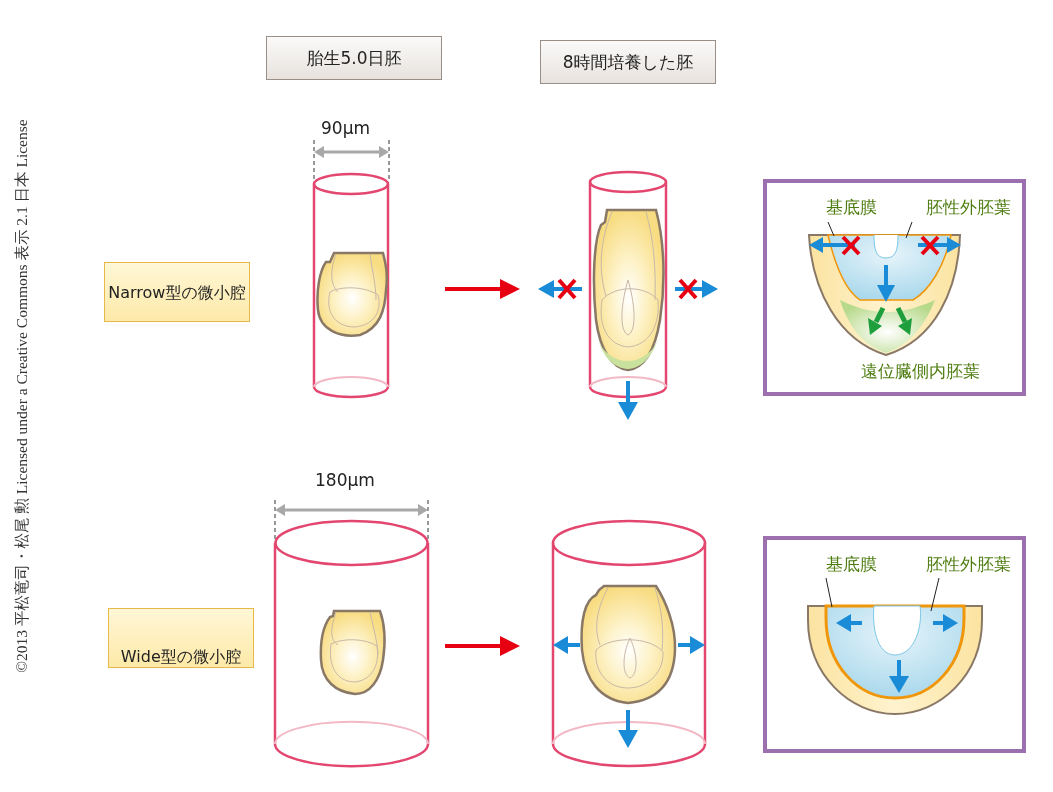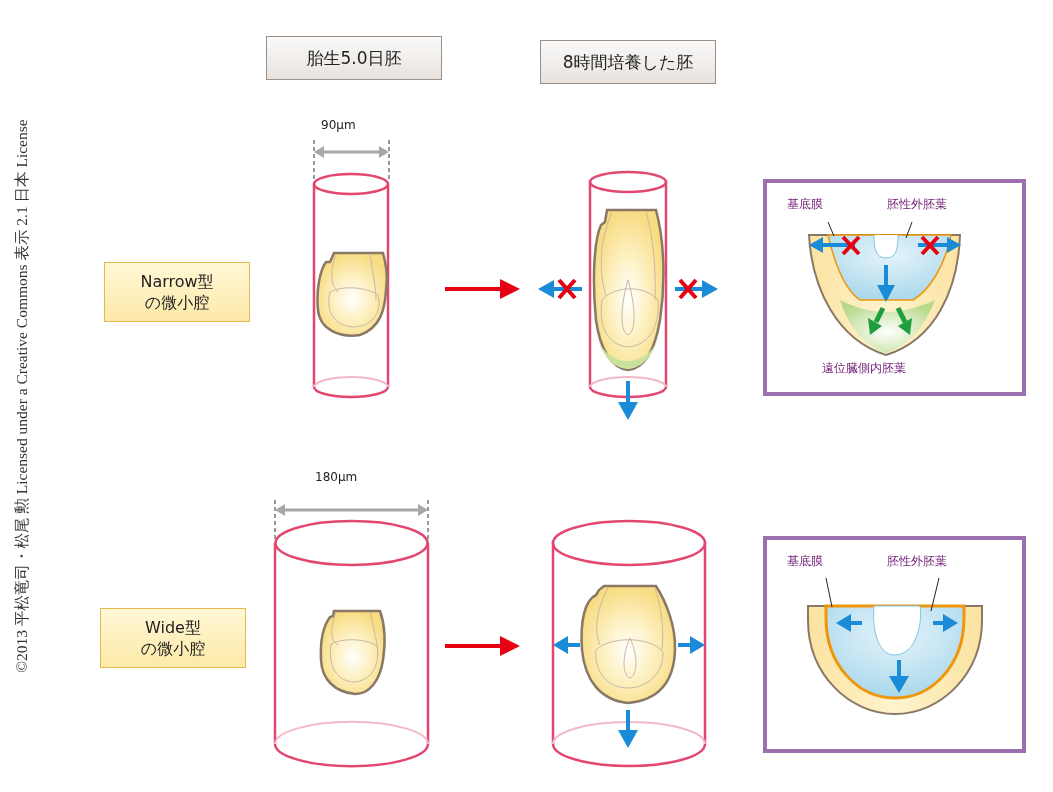--- a/index.html
+++ b/index.html
@@ -4,38 +4,38 @@
 <style>
   html,body{margin:0;padding:0;background:#fff;}
   body{width:1053px;height:792px;position:relative;overflow:hidden;font-family:"DejaVu Sans",sans-serif;}
   .credit{position:absolute;left:22px;top:396px;width:720px;height:20px;margin-left:-360px;margin-top:-10px;
     transform:rotate(-90deg);transform-origin:360px 10px;left:22px;
     font-family:"Liberation Serif",serif;font-size:15.5px;color:#333;white-space:nowrap;text-align:center;}
   .hdr{position:absolute;height:44px;border:1px solid #9a8f86;background:linear-gradient(#fbfaf9,#e7e2de);
     font-size:17px;color:#222;display:flex;align-items:center;justify-content:center;box-sizing:border-box;}
   .type-box{position:absolute;width:146px;height:60px;border:1px solid #e6b94a;
     background:linear-gradient(#fff7d6,#fde9a8);box-sizing:border-box;
-    display:flex;flex-direction:column;align-items:center;justify-content:center;font-size:16px;color:#222;line-height:21px;}
-  .dim{position:absolute;font-size:12px;color:#222;}
+    display:flex;flex-direction:row;align-items:center;justify-content:center;font-size:16px;color:#222;line-height:21px;}
+  .dim{position:absolute;font-size:17px;color:#222;}
   svg{position:absolute;left:0;top:0;}
-  .lbl{position:absolute;font-size:12px;color:#701a75;white-space:nowrap;}
+  .lbl{position:absolute;font-size:17px;color:#4d7c0f;white-space:nowrap;margin-left:39px;}
 </style>
 </head>
 <body>
 
 <div class="credit">©2013 平松竜司・松尾 勲 Licensed under a Creative Commons 表示 2.1 日本 License</div>
 
 <div class="hdr" style="left:266px;top:36px;width:176px;">胎生5.0日胚</div>
 <div class="hdr" style="left:540px;top:40px;width:176px;">8時間培養した胚</div>
 
 <div class="type-box" style="left:104px;top:262px;">
   <span>Narrow型</span>
   <span>の微小腔</span>
 </div>
-<div class="type-box" style="left:100px;top:608px;">
+<div class="type-box" style="left:108px;top:608px;align-items:flex-end;">
   <span>Wide型</span>
   <span>の微小腔</span>
 </div>
 
 <div class="dim" style="left:321px;top:118px;">90μm</div>
 <div class="dim" style="left:315px;top:470px;">180μm</div>
 
 <svg width="1053" height="792" viewBox="0 0 1053 792">
   <defs>
     <radialGradient id="embryoGrad" cx="0.5" cy="0.55" r="0.55">

